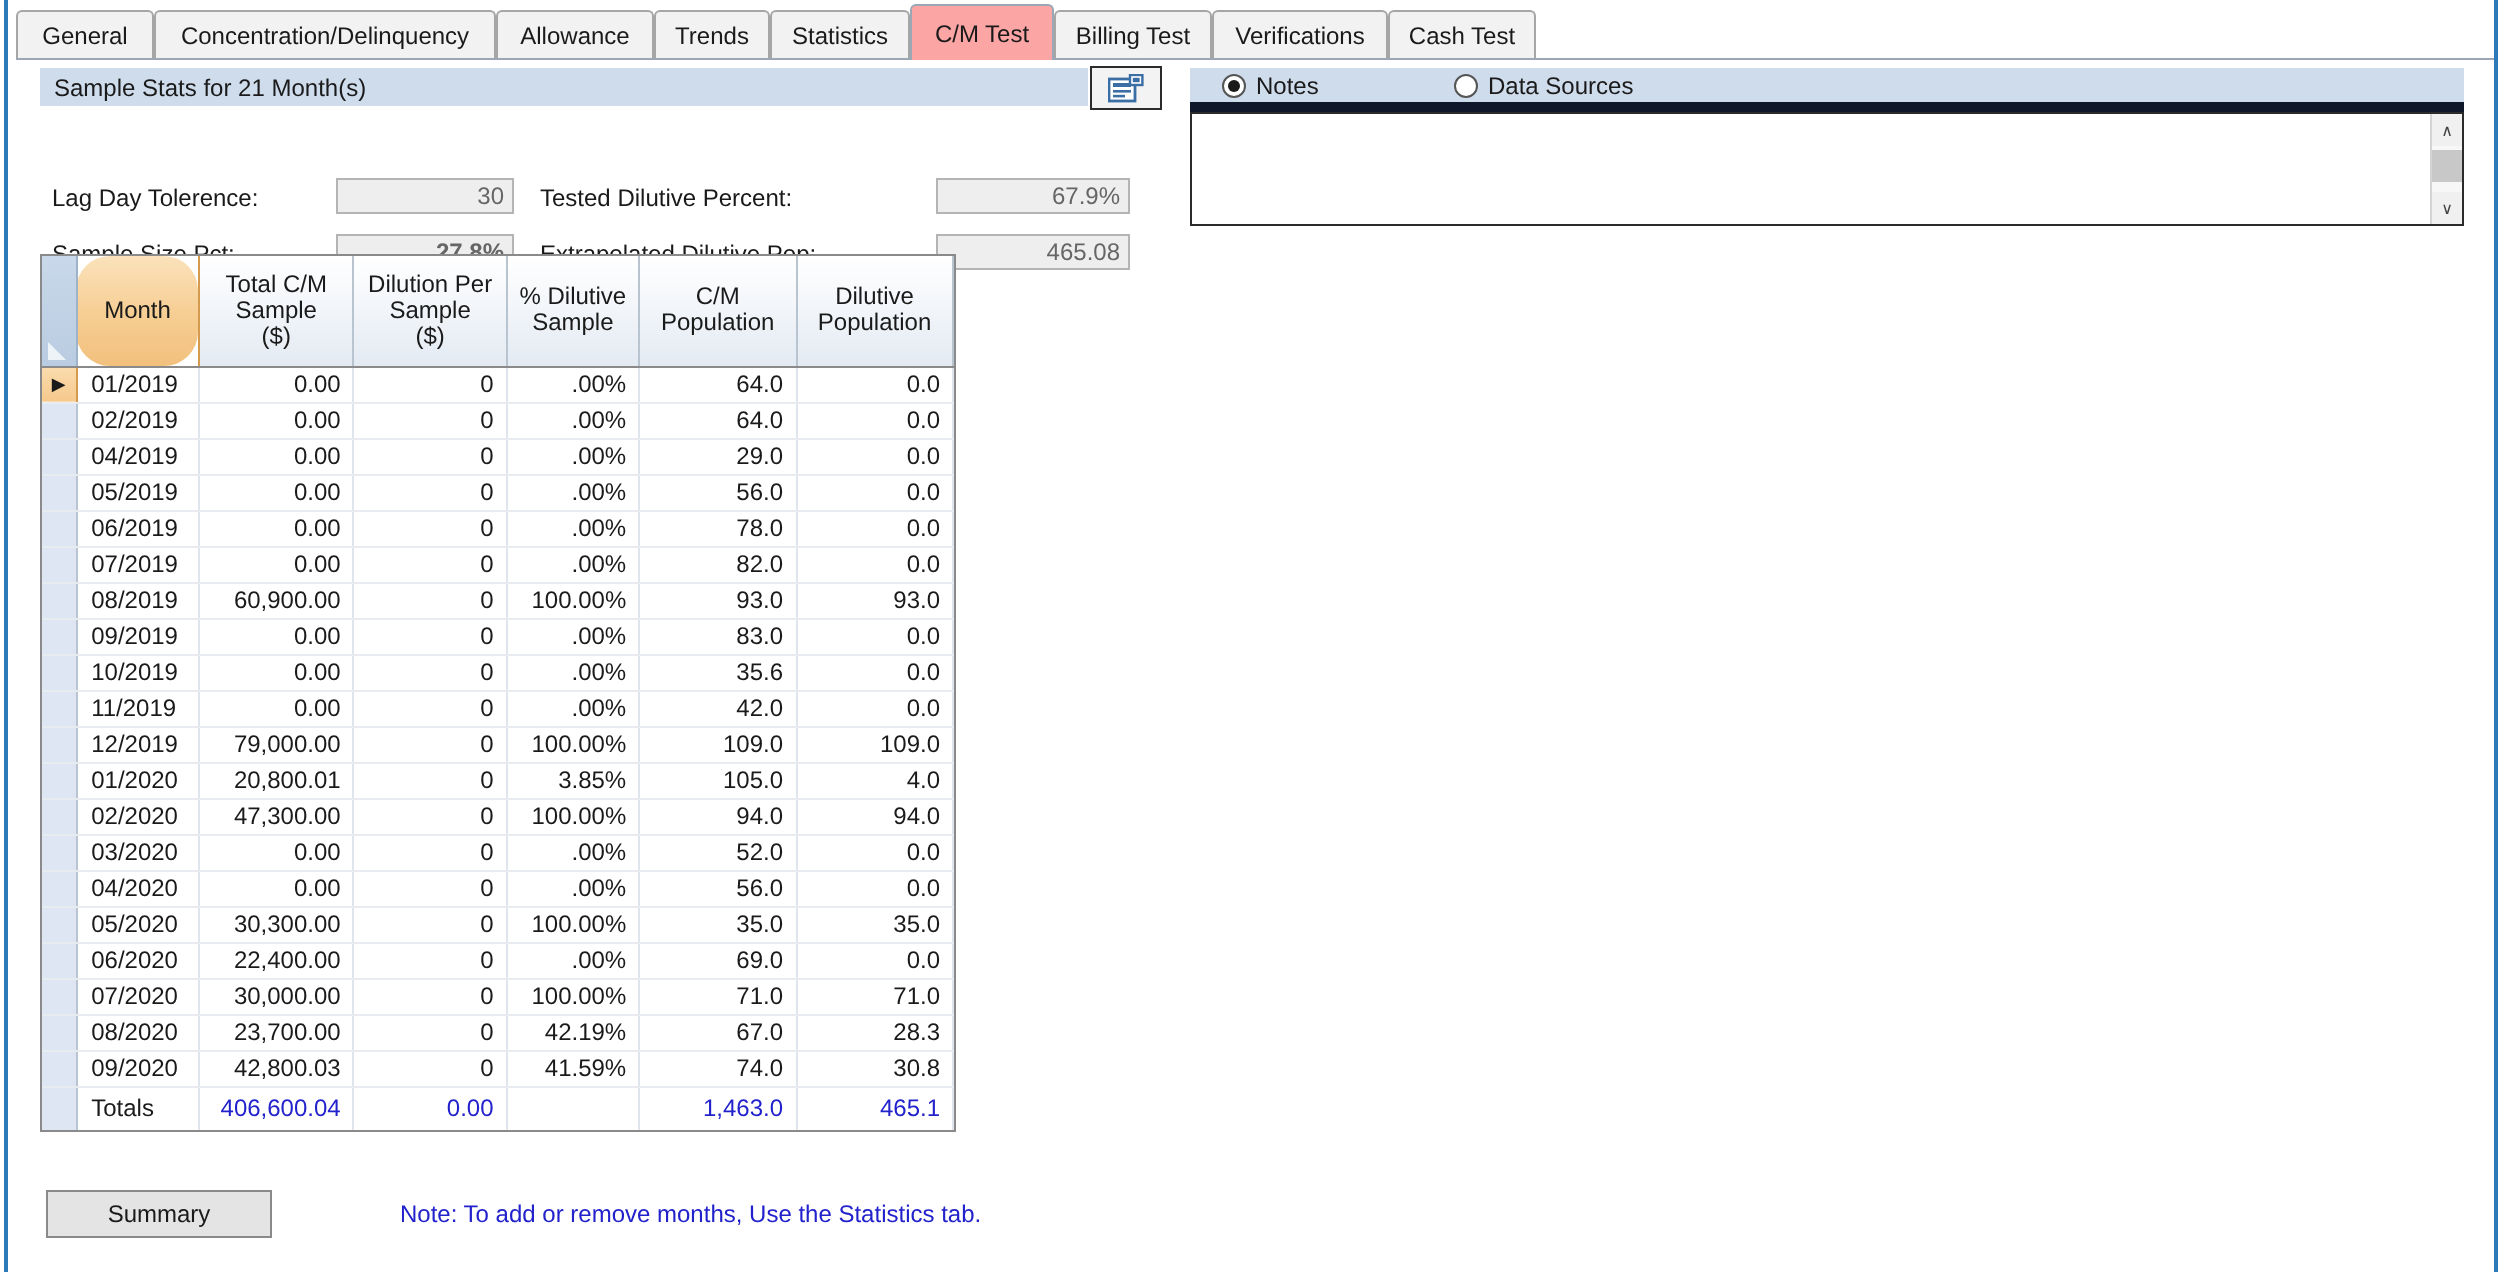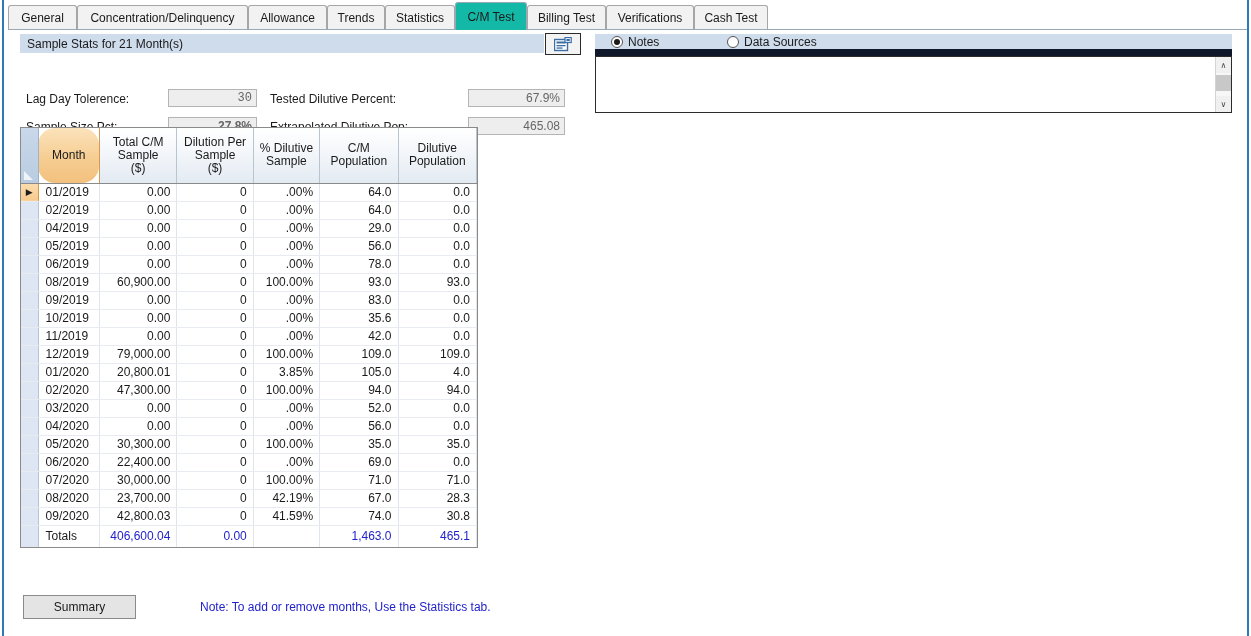--- a/index.html
+++ b/index.html
@@ -32,21 +32,21 @@
     border-bottom: none;
     border-radius: 3px 3px 0 0;
     display: flex; align-items: center; justify-content: center;
     padding: 0 9px;
     font-size: 12px; color: #1a1a1a;
     white-space: nowrap;
     line-height: 1;
   }
   .tab.active {
     top: 2px; height: 28px;
-    background: #14b8a6;
+    background: #fca5a5;
     border-color: #9aa7b4;
     z-index: 5;
     font-size: 12px;
   }
 
   
   .panel {
     position: absolute; left: 8px; top: 30px; width: 1231px; height: 600px;
     background: #ffffff;
   }
@@ -80,21 +80,21 @@
     text-align: right;
     padding: 0 4px;
     line-height: 16px;
     font-family: "Liberation Sans", sans-serif;
   }
 
   
   .radiorow {
     position: absolute; left: 587px; top: 4px; width: 637px; height: 22px;
     background: #cfdcec;
-    border-bottom: 7px solid #0f172a;
+    border-bottom: 5px solid #0f172a;
     display: flex; align-items: center;
   }
   .radio {
     display: flex; align-items: center; gap: 5px;
     font-size: 12px; color: #1a1a1a; cursor: pointer;
   }
   .radio .dot {
     width: 12px; height: 12px; border-radius: 50%;
     border: 1px solid #555; background: #fff;
     display: inline-flex; align-items: center; justify-content: center;
@@ -278,21 +278,21 @@
         <rect x="2.5" y="4.5" width="9" height="2" fill="#3a6ea5"></rect>
         <rect x="2.5" y="8" width="9" height="1.3" fill="#3a6ea5"></rect>
         <rect x="2.5" y="10.4" width="6" height="1.3" fill="#3a6ea5"></rect>
         <rect x="11" y="0.5" width="6.2" height="5" fill="#ffffff" stroke="#3a6ea5" stroke-width="1.2"></rect>
         <rect x="12.4" y="1.9" width="3.4" height="2.2" fill="#3a6ea5"></rect>
       </svg>
     </div>
 
     <div id="fields">
         <div class="fieldlabel" style="left: 18px; top: 62px;">Lag Day Tolerence:</div>
-        <div class="roinput" style="left: 160px; top: 59px; width: 89px; font-family: Liberation Mono, monospace;">30</div>
+        <div class="roinput" style="left: 160px; top: 59px; width: 89px;">30</div>
         <div class="fieldlabel" style="left: 262px; top: 62px;">Tested Dilutive Percent:</div>
         <div class="roinput" style="left: 460px; top: 59px; width: 97px;">67.9%</div>
         <div class="fieldlabel" style="left: 18px; top: 90px;">Sample Size Pct:</div>
         <div class="roinput" style="left: 160px; top: 87px; width: 89px; font-weight: bold;">27.8%</div>
         <div class="fieldlabel" style="left: 262px; top: 90px;">Extrapolated Dilutive Pop:</div>
         <div class="roinput" style="left: 460px; top: 87px; width: 97px;">465.08</div>
       </div>
 
     <div class="radiorow" id="radiorow">
         <div class="radio checked" style="position: absolute; left: 16px;">
@@ -386,20 +386,29 @@
               <td class="sel"></td>
               <td class="month">06/2019</td>
               <td class="num">0.00</td>
               <td class="num">0</td>
               <td class="num">.00%</td>
               <td class="num">78.0</td>
               <td class="num">0.0</td>
             </tr>
             <tr>
               <td class="sel"></td>
+              <td class="month">07/2019</td>
+              <td class="num">0.00</td>
+              <td class="num">0</td>
+              <td class="num">.00%</td>
+              <td class="num">82.0</td>
+              <td class="num">0.0</td>
+            </tr>
+            <tr>
+              <td class="sel"></td>
               <td class="month">08/2019</td>
               <td class="num">60,900.00</td>
               <td class="num">0</td>
               <td class="num">100.00%</td>
               <td class="num">93.0</td>
               <td class="num">93.0</td>
             </tr>
             <tr>
               <td class="sel"></td>
               <td class="month">09/2019</td>

